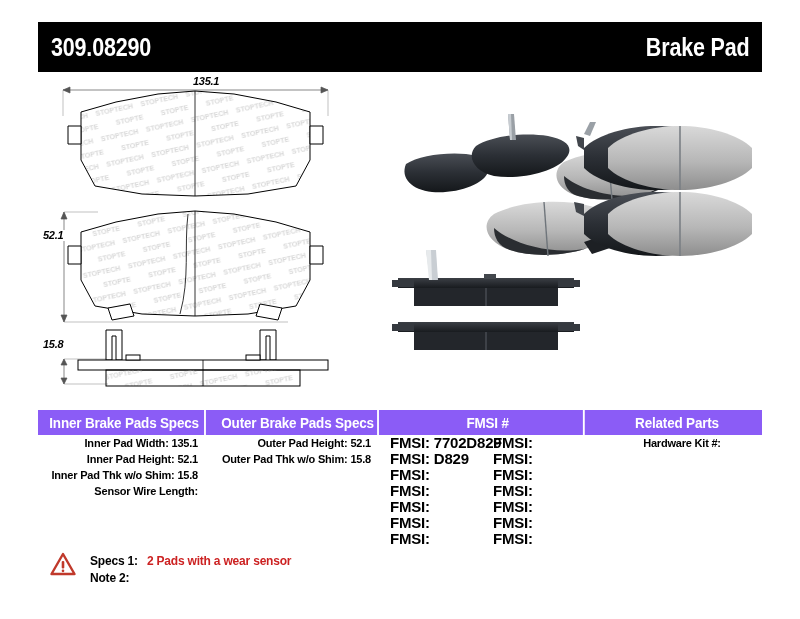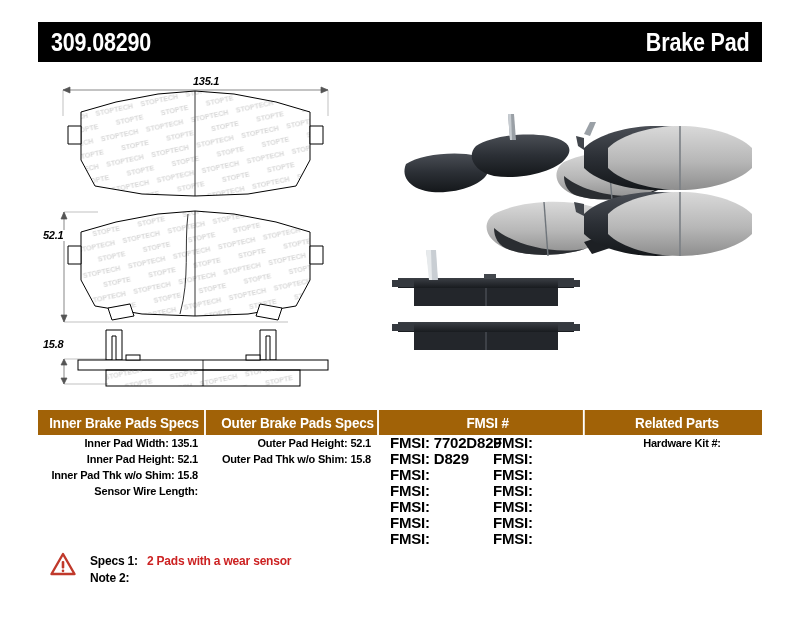--- a/index.html
+++ b/index.html
@@ -15,21 +15,21 @@
     color: #000000;
     overflow: hidden;
   }
 
   
   .header-bar {
     position: absolute;
     left: 38px;
     top: 22px;
     width: 724px;
-    height: 40px;
+    height: 50px;
     background: #000000;
     display: flex;
     align-items: center;
     justify-content: space-between;
     padding: 0 13px;
     box-sizing: border-box;
   }
   .header-bar .part-number,
   .header-bar .product-type {
     color: #ffffff;
@@ -113,21 +113,21 @@
   
   .spec-table {
     position: absolute;
     left: 38px;
     top: 410px;
     width: 724px;
   }
   .spec-head {
     display: flex;
     height: 25px;
-    background: #a16207;
+    background: #8b5cf6;
   }
   .spec-head .cell {
     color: #ffffff;
     font-size: 14.5px;
     font-weight: bold;
     display: flex;
     align-items: center;
     justify-content: center;
     letter-spacing: -0.2px;
     border-right: 2px solid #ffffff;

